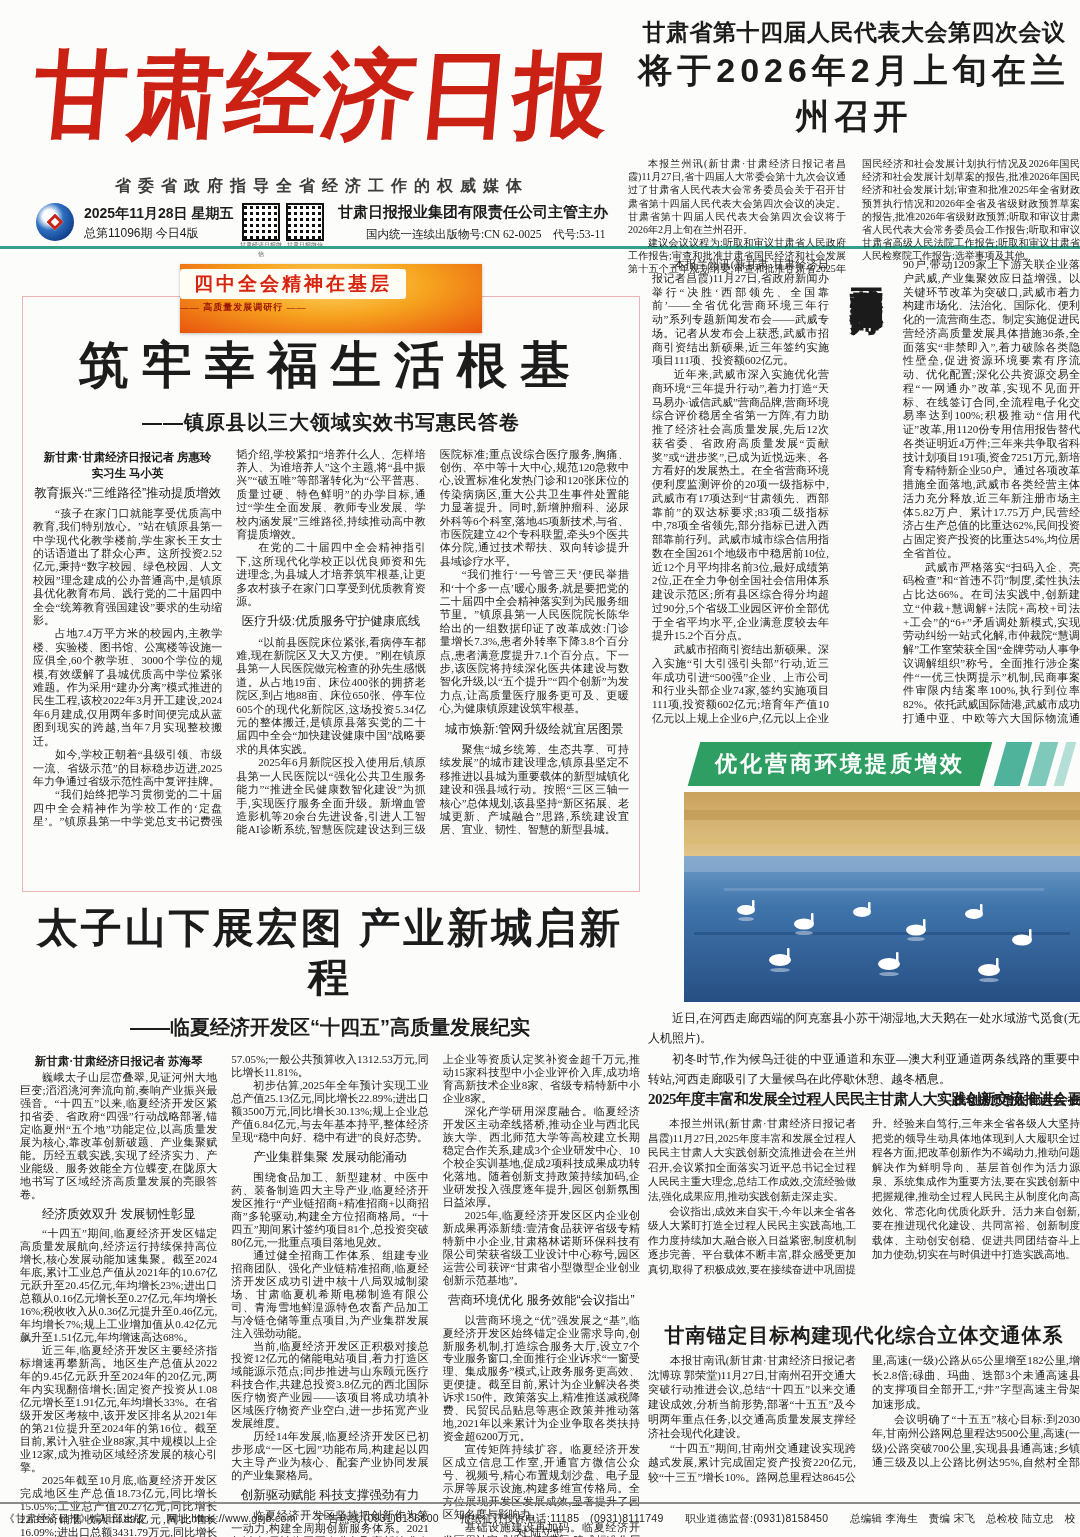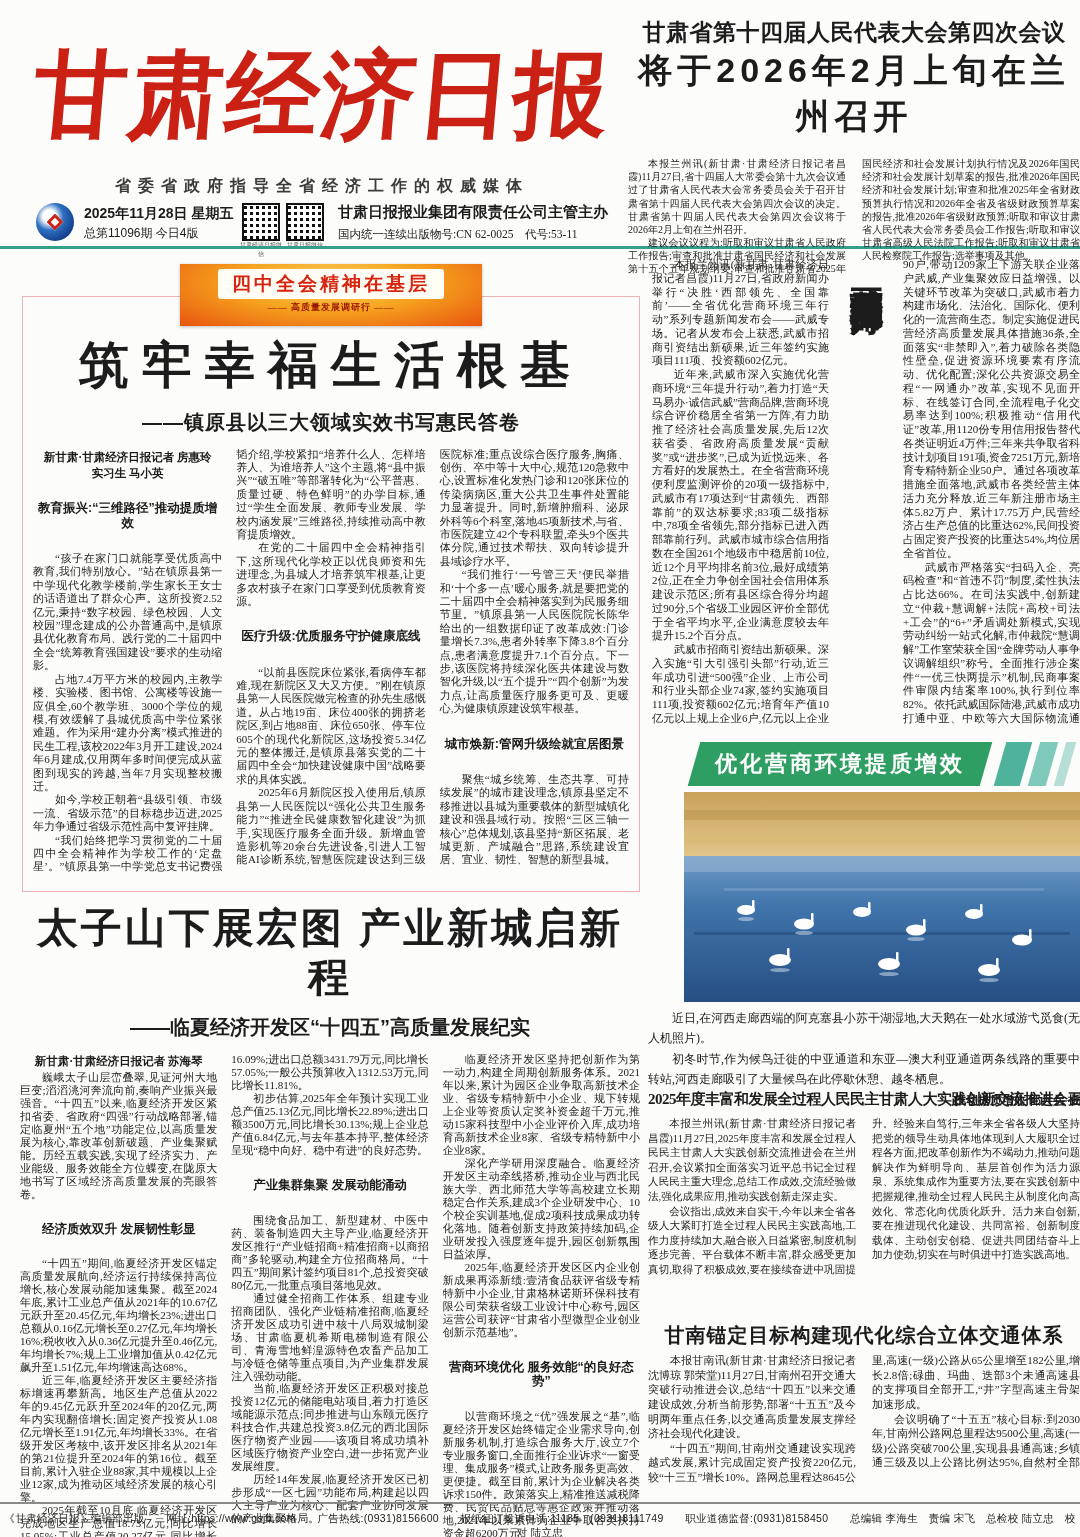--- a/index.html
+++ b/index.html
@@ -24,46 +24,46 @@
   .mh-date .d1{font-size:14px;font-weight:bold;}
   .mh-date .d2{font-size:12px;}
   .qr{width:34px;height:34px;margin-left:6px;flex:0 0 auto;background:
     repeating-linear-gradient(0deg,#111 0 3px,#fff 3px 6px),
     repeating-linear-gradient(90deg,#111 0 3px,#fff 3px 6px);
     background-blend-mode:lighten;border:2px solid #111;position:relative;}
   .qr .ql{position:absolute;left:-6px;top:36px;width:46px;font-size:6px;color:#555;
     text-align:center;letter-spacing:0;}
   .mh-pub{margin-left:14px;line-height:1.7;}
   .mh-pub .p1{font-size:15px;font-weight:bold;}
-  .mh-pub .p2{font-size:11.5px;}
+  .mh-pub .p2{font-size:11.5px;margin-left:28px;}
   .header-rule{left:0;top:246px;width:1080px;height:3px;background:#35a089;}
 
   
   .tr-art{left:628px;top:16px;width:452px;}
   .tr-h1{font-size:23px;font-weight:900;letter-spacing:0.5px;text-align:center;line-height:1.4;}
   .tr-h2{font-size:34px;font-weight:900;letter-spacing:5px;text-align:center;line-height:1.35;}
   .tr-body{margin-top:17px;column-count:2;column-gap:16px;height:140px;overflow:hidden;
     font-size:10px;line-height:1.32;text-align:justify;}
 
   
   .lead-box{left:22px;top:296px;width:616px;height:594px;border:1px solid #eab4b4;}
-  .banner{position:absolute;left:50%;top:-33px;transform:translateX(-50%);width:302px;height:62px;
+  .banner{position:absolute;left:50%;top:-33px;transform:translateX(-50%);width:302px;height:69px;
     background:radial-gradient(ellipse at 50% 30%,#ffd667 0%,#f6a41f 45%,#e8540e 100%);
-    text-align:center;box-shadow:0 1px 3px rgba(0,0,0,.25);}
+    text-align:left;box-shadow:0 1px 3px rgba(0,0,0,.25);}
   .banner-strip{display:inline-block;margin-top:5px;background:#fffdf4;color:#d8230f;
     font-weight:900;font-size:19px;letter-spacing:3px;padding:2px 14px;border-radius:3px;}
   .banner-sub{margin-top:2px;font-size:9px;color:#9c1404;font-weight:bold;letter-spacing:1px;}
   .lead-hl{margin-top:40px;text-align:center;font-weight:900;font-size:50px;
     letter-spacing:13px;line-height:1.15;}
   .lead-sub{margin-top:14px;text-align:center;font-weight:900;font-size:20px;letter-spacing:1px;}
   .lead-body{margin:12px 10px 0;column-count:3;column-gap:14px;height:438px;overflow:hidden;
     font-size:11px;line-height:1.22;text-align:justify;}
 
   .cols p.para{margin:0;text-indent:2em;text-align:justify;}
-  .cols p.subhead{margin:21px 0;text-align:center;font-weight:700;
+  .cols p.subhead{margin:6px 0;text-align:center;font-weight:400;
     font-family:"Liberation Sans","DejaVu Sans",sans-serif;font-size:12.5px;}
   .cols p.byline{margin:2px 0;text-align:center;font-weight:bold;font-size:11.5px;}
 
   
   .ww{left:652px;top:258px;width:428px;}
   .ww-body{column-count:2;column-gap:74px;height:478px;overflow:hidden;
     font-size:11px;line-height:1.25;text-align:justify;}
   .ww-vhl{position:absolute;left:50%;top:4px;transform:translateX(-50%);
     writing-mode:vertical-rl;font-weight:900;font-size:33px;letter-spacing:1px;height:472px;
     font-family:"Liberation Sans","DejaVu Sans",sans-serif;}
@@ -252,21 +252,21 @@
         <p class="para">初步估算,2025年全年预计实现工业总产值25.13亿元,同比增长22.89%;进出口额3500万元,同比增长30.13%;规上企业总产值6.84亿元,与去年基本持平,整体经济呈现“稳中向好、稳中有进”的良好态势。</p>
         <p class="subhead">产业集群集聚 发展动能涌动</p>
         <p class="para">围绕食品加工、新型建材、中医中药、装备制造四大主导产业,临夏经济开发区推行“产业链招商+精准招商+以商招商”多轮驱动,构建全方位招商格局。“十四五”期间累计签约项目81个,总投资突破80亿元,一批重点项目落地见效。</p>
         <p class="para">通过健全招商工作体系、组建专业招商团队、强化产业链精准招商,临夏经济开发区成功引进中核十八局双城制梁场、甘肃临夏机希斯电梯制造有限公司、青海雪地鲜湟源特色农畜产品加工与冷链仓储等重点项目,为产业集群发展注入强劲动能。</p>
         <p class="para">当前,临夏经济开发区正积极对接总投资12亿元的储能电站项目,着力打造区域能源示范点;同步推进与山东颐元医疗科技合作,共建总投资3.8亿元的西北国际医疗物资产业园——该项目将成功填补区域医疗物资产业空白,进一步拓宽产业发展维度。</p>
         <p class="para">历经14年发展,临夏经济开发区已初步形成“一区七园”功能布局,构建起以四大主导产业为核心、配套产业协同发展的产业集聚格局。</p>
         <p class="subhead">创新驱动赋能 科技支撑强劲有力</p>
         <p class="para">临夏经济开发区坚持把创新作为第一动力,构建全周期创新服务体系。2021年以来,累计为园区企业争取高新技术企业、省级专精特新中小企业、规下转规上企业等资质认定奖补资金超千万元,推动15家科技型中小企业评价入库,成功培育高新技术企业8家、省级专精特新中小企业8家。</p>
         <p class="para">深化产学研用深度融合。临夏经济开发区主动牵线搭桥,推动企业与西北民族大学、西北师范大学等高校建立长期稳定合作关系,建成3个企业研发中心、10个校企实训基地,促成2项科技成果成功转化落地。随着创新支持政策持续加码,企业研发投入强度逐年提升,园区创新氛围日益浓厚。</p>
         <p class="para">2025年,临夏经济开发区区内企业创新成果再添新绩:壹清食品获评省级专精特新中小企业,甘肃格林诺斯环保科技有限公司荣获省级工业设计中心称号,园区运营公司获评“甘肃省小型微型企业创业创新示范基地”。</p>
-        <p class="subhead">营商环境优化 服务效能“的良好态势”</p>
+        <p class="subhead">营商环境优化 服务效能“会议指出”</p>
         <p class="para">以营商环境之“优”强发展之“基”,临夏经济开发区始终锚定企业需求导向,创新服务机制,打造综合服务大厅,设立7个专业服务窗口,全面推行企业诉求“一窗受理、集成服务”模式,让政务服务更高效、更便捷。截至目前,累计为企业解决各类诉求150件。政策落实上,精准推送减税降费、民贸民品贴息等惠企政策并推动落地,2021年以来累计为企业争取各类扶持资金超6200万元。</p>
         <p class="para">宣传矩阵持续扩容。临夏经济开发区成立信息工作室,开通官方微信公众号、视频号,精心布置规划沙盘、电子显示屏等展示设施,构建多维宣传格局。全方位展现开发区发展成效,显著提升了园区知名度与影响力。</p>
         <p class="para">基础设施建设再加码。临夏经济开发区累计完成投资超9亿元,建成标准化厂房一至五期、经二十路延伸段、污水处理厂提标改造、煤改气工程等一批关键项目。截至目前,园区已建成33栋标准化厂房,总面积达17万平方米,项目承载能力与配套服务功能实现质的飞跃,成为企业聚力发展的沃土。</p>
       </div>
   </div>
 
   <div class="abs rd">
     <div class="rd-hl">2025年度丰富和发展全过程人民民主甘肃人大实践创新交流推进会召开</div>
     <div class="rd-body cols">
         <p class="para">本报兰州讯(新甘肃·甘肃经济日报记者昌霞)11月27日,2025年度丰富和发展全过程人民民主甘肃人大实践创新交流推进会在兰州召开,会议紧扣全面落实习近平总书记全过程人民民主重大理念,总结工作成效,交流经验做法,强化成果应用,推动实践创新走深走实。</p>

